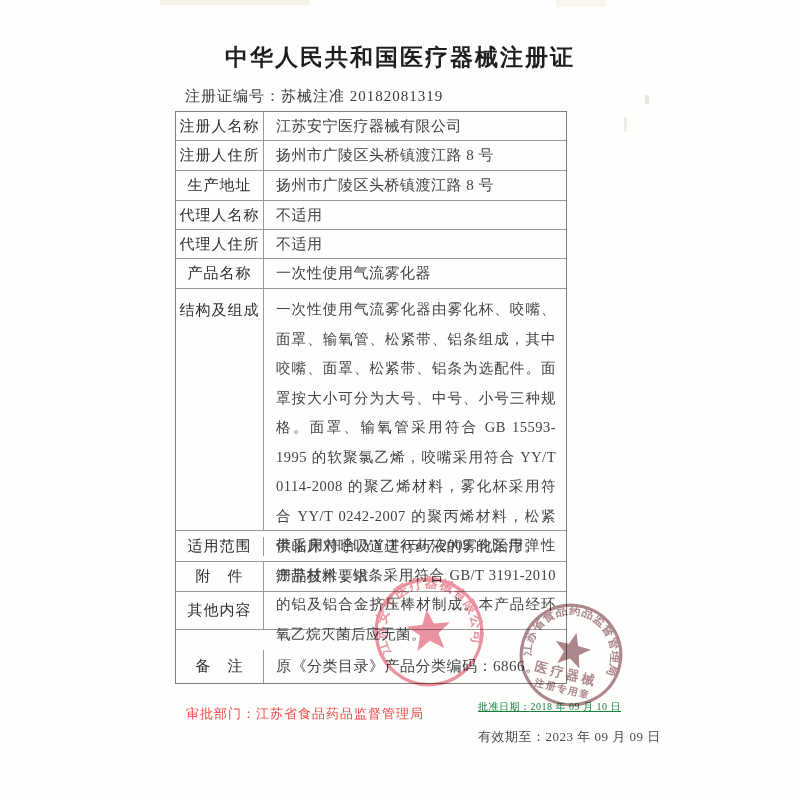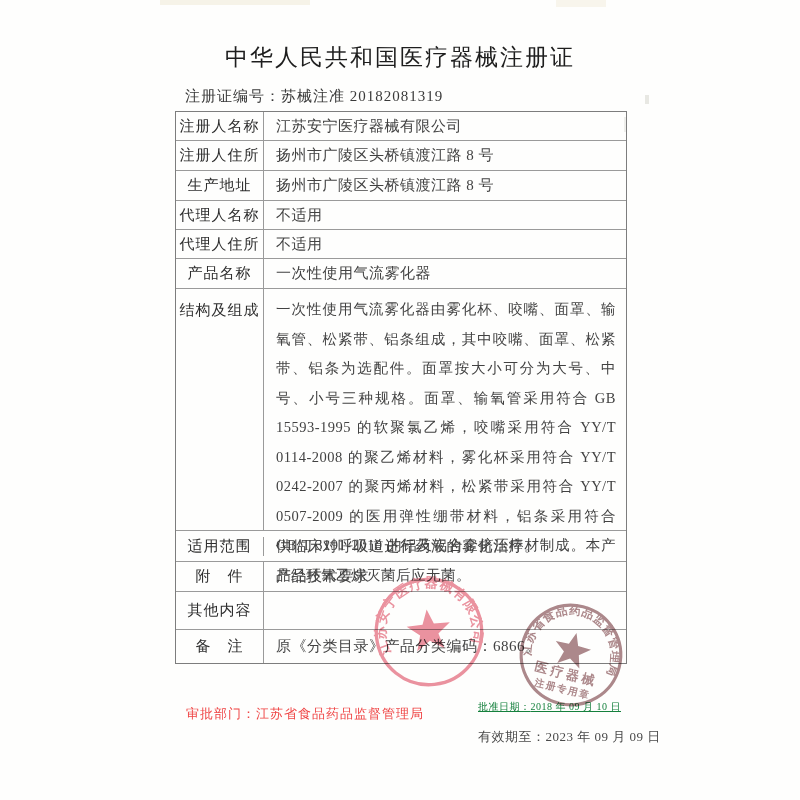--- a/index.html
+++ b/index.html
@@ -14,35 +14,35 @@
 
   
   .artifact { position: absolute; pointer-events: none; }
   .strip1 { left: 160px; top: 0; width: 150px; height: 5px; background: #f6f3e8; }
   .strip2 { left: 556px; top: 0; width: 50px; height: 7px; background: #f8f5ec; }
   .speck1 { left: 645px; top: 95px; width: 4px; height: 9px; background: #d9d9d2; opacity: .6; }
   .speck2 { left: 624px; top: 117px; width: 3px; height: 15px; background: #dededa; opacity: .5; }
 
   .title {
     position: absolute; left: 0; top: 42px; width: 800px;
-    text-align: center; font-size: 23px; font-weight: normal;
+    text-align: center; font-size: 23px; font-weight: bold;
     letter-spacing: 2px; color: #1e1e1e;
   }
   .regline {
     position: absolute; left: 185px; top: 87px;
     font-size: 15px; color: #3a3a3a; letter-spacing: 1px;
   }
 
   .cert-table {
-    position: absolute; left: 175px; top: 111px; width: 452px;
+    position: absolute; left: 175px; top: 111px; width: 392px;
     border: 1px solid #7d7d7d;
     background: transparent;
   }
   .trow { display: flex; border-bottom: 1px solid #9a9a9a; }
-  .trow:last-child { border-bottom: none; }
+  .trow:last-child { border-bottom: none; margin-top: 20px; }
   .tlabel {
     width: 88px; flex: 0 0 88px;
     border-right: 1px solid #9a9a9a;
     display: flex; align-items: center; justify-content: center;
     font-size: 15px; color: #2e2e2e; letter-spacing: 1px;
     text-align: center;
   }
   .tvalue {
     flex: 1; display: flex; align-items: center;
     padding: 2px 10px 2px 12px;

